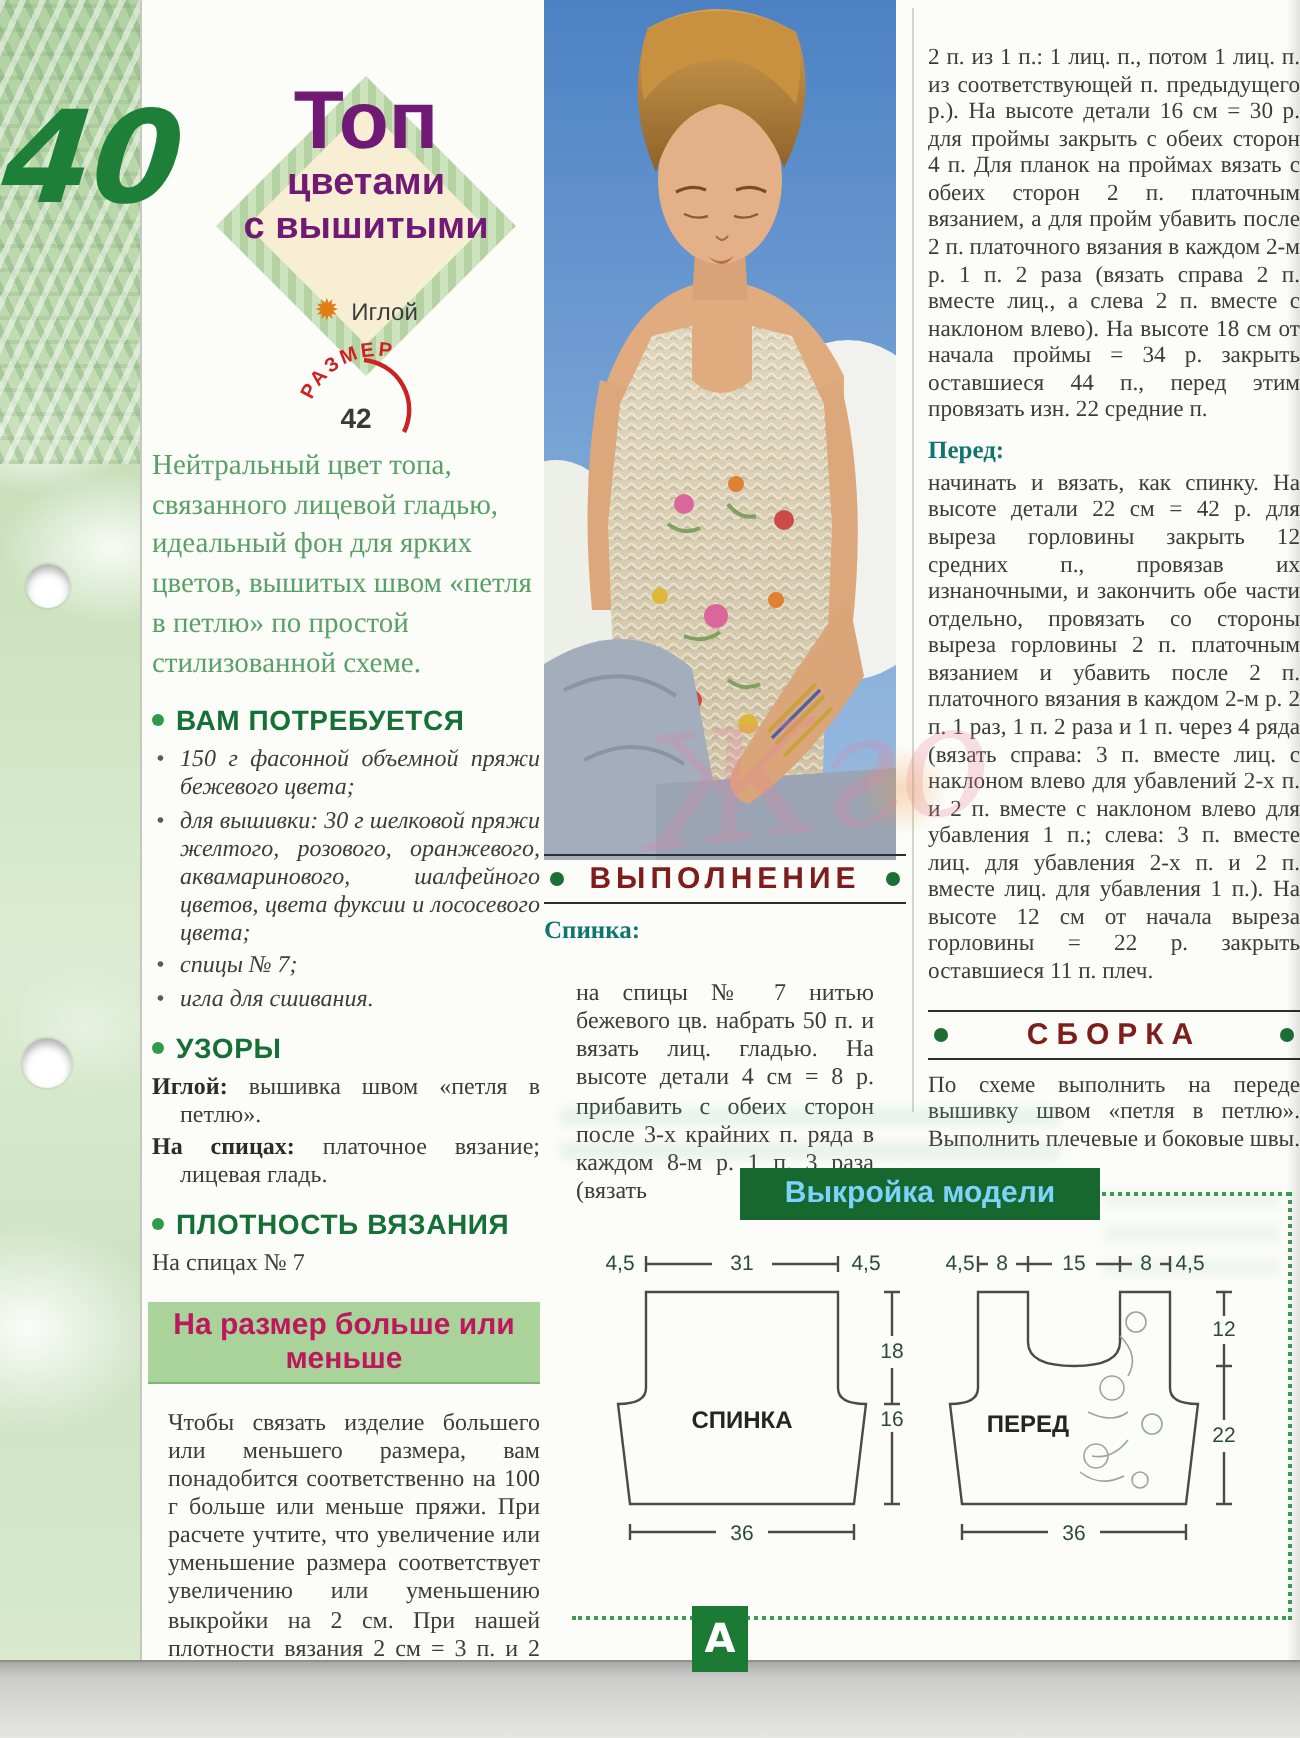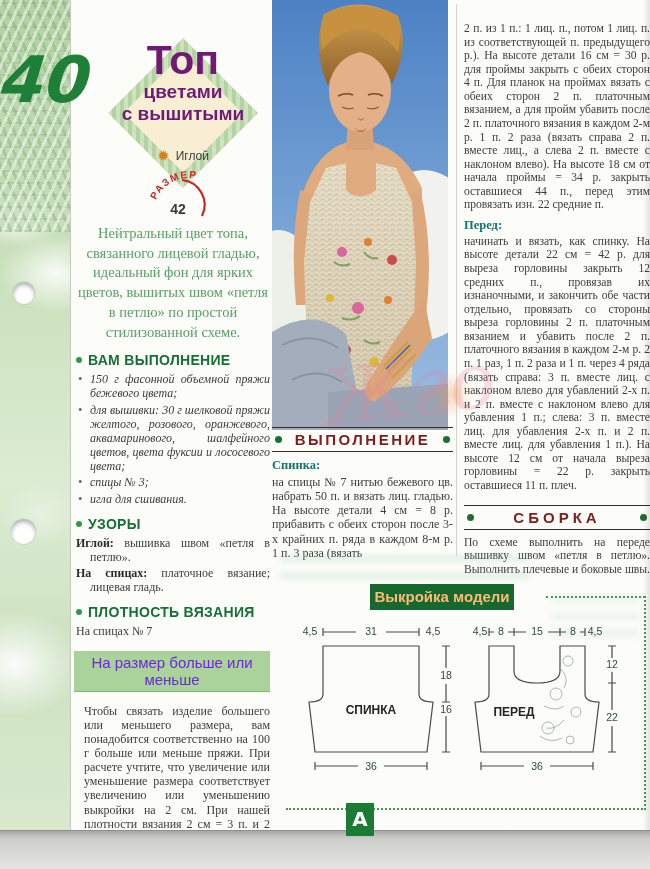--- a/index.html
+++ b/index.html
@@ -34,34 +34,34 @@
   .badge-title{position:absolute;left:0;top:14px;width:170px;text-align:center;z-index:3;
     color:#701a75;font-family:"Liberation Sans",sans-serif;font-weight:700;}
   .bt1{font-size:41px;line-height:1.0;}
   .bt2{font-size:19px;line-height:1.15;}
   .badge-diff{position:absolute;left:0;top:122px;width:170px;display:flex;justify-content:center;
     align-items:center;gap:6px;z-index:3;font-family:"Liberation Sans",sans-serif;font-size:12px;color:#3c3c3c;}
   .sun{color:#e07d16;font-size:15px;line-height:1;}
   .badge-size{position:absolute;left:48px;top:138px;z-index:3;}
   
   .lcol{position:absolute;left:76px;top:224px;width:194px;}
-  .intro{color:#57a066;font-size:14.5px;line-height:1.36;text-align:center;margin:0 0 10px 0;}
+  .intro{color:#57a066;font-size:14.5px;line-height:1.36;text-align:left;margin:0 0 10px 0;}
   .h-green{display:flex;align-items:center;gap:6px;font-family:"Liberation Sans",sans-serif;
     font-weight:700;font-size:14px;color:#156f36;letter-spacing:.3px;margin:10px 0 4px 0;}
   .b-dot{width:6px;height:6px;border-radius:50%;background:#2f9b49;flex:0 0 auto;}
   .body-t{font-size:12px;line-height:1.18;text-align:justify;color:#3c3c3c;}
   ul.mat{margin:0;padding:0;list-style:none;font-style:italic;}
   ul.mat li{position:relative;padding-left:14px;margin:0 0 2px 0;}
   ul.mat li::before{content:"•";position:absolute;left:2px;color:#5a5a5a;}
   .plabel{font-weight:700;color:#2b2b2b;}
   .pline{margin:0 0 2px 0;padding-left:14px;text-indent:-14px;}
   .gline{margin:0;}
   .gline2{margin:0;padding-left:14px;}
   .resize-bar{margin:12px 0 6px -2px;background:#a9d39b;border-bottom:1px solid #7fb873;
-    color:#6d28d9;font-family:"Liberation Sans",sans-serif;font-weight:400;font-size:15px;
+    color:#be185d;font-family:"Liberation Sans",sans-serif;font-weight:700;font-size:15px;
     text-align:center;padding:3px 2px;}
   .resize-text{padding-left:8px;}
   
   .photo{position:absolute;left:272px;top:0;width:176px;height:430px;overflow:hidden;}
   
   .exec{position:absolute;left:272px;top:427px;width:181px;}
   .rule-head{display:flex;align-items:center;justify-content:space-between;
     border-top:1.5px solid #2e2e2e;border-bottom:1.5px solid #2e2e2e;padding:3px 3px;margin-bottom:6px;}
   .rh-dot{width:7px;height:7px;border-radius:50%;background:#1c6e34;flex:0 0 auto;}
   .rh-text{font-family:"Liberation Sans",sans-serif;font-weight:700;color:#7f1d1d;
@@ -76,22 +76,22 @@
   .watermark{position:absolute;left:322px;top:344px;z-index:6;transform:rotate(-7deg);
     font-family:"DejaVu Serif",serif;font-style:italic;font-size:78px;
     color:rgba(232,126,162,.25);pointer-events:none;}
   .wm-dot{position:absolute;left:428px;top:372px;width:46px;height:46px;border-radius:50%;
     background:radial-gradient(circle, rgba(238,150,70,.35), rgba(238,150,70,0) 70%);z-index:6;}
   .ghost{position:absolute;filter:blur(2px);opacity:.5;
     background:repeating-linear-gradient(0deg, rgba(120,190,140,.28) 0 9px, rgba(0,0,0,0) 9px 17px);}
   .g1{left:280px;top:548px;width:250px;height:32px;}
   .g2{left:552px;top:588px;width:88px;height:50px;opacity:.35;}
   
-  .pattern-bar{position:absolute;left:370px;top:584px;width:144px;height:26px;background:#17682f;
-    color:#fdba74;font-family:"Liberation Sans",sans-serif;font-weight:700;font-size:15px;
+  .pattern-bar{position:absolute;left:370px;top:584px;width:180px;height:26px;background:#17682f;
+    color:#7dd3fc;font-family:"Liberation Sans",sans-serif;font-weight:700;font-size:15px;
     text-align:center;line-height:26px;z-index:4;}
   .dot-h{position:absolute;left:546px;top:596px;width:99px;border-top:2px dotted #3f9a55;}
   .dot-v{position:absolute;left:644px;top:596px;height:214px;border-left:2px dotted #3f9a55;}
   .dot-b{position:absolute;left:286px;top:808px;width:360px;border-top:2px dotted #3f9a55;}
   .schem{position:absolute;z-index:3;}
   .schem-back{left:286px;top:616px;}
   .schem-front{left:452px;top:616px;}
   
   .marker-a{position:absolute;left:346px;top:803px;width:28px;height:33px;background:#1b7a34;
     color:#fff;font-family:"DejaVu Sans",sans-serif;font-weight:700;font-size:20px;
@@ -141,26 +141,26 @@
         <text x="32" y="50" font-size="14" font-weight="bold" fill="#3a3a3a" text-anchor="middle">42</text>
       </svg>
     </div>
   </div>
 
   <div class="lcol">
     <p class="intro">Нейтральный цвет топа, связанного лицевой гладью, идеальный фон для ярких цветов, вышитых швом «петля в петлю» по простой стилизованной схеме.</p>
 
     <div class="h-green">
       <span class="b-dot"></span>
-      <span>ВАМ ВЫПОЛНЕНИЕ</span>
+      <span>ВАМ ПОТРЕБУЕТСЯ</span>
     </div>
     <ul class="mat body-t">
       <li>150 г фасонной объемной пряжи бежевого цвета;</li>
       <li>для вышивки: 30 г шелковой пряжи желтого, розового, оранжевого, аквамаринового, шалфейного цветов, цвета фуксии и лососевого цвета;</li>
-      <li>спицы № 3;</li>
+      <li>спицы № 7;</li>
       <li>игла для сшивания.</li>
     </ul>
 
     <div class="h-green">
       <span class="b-dot"></span>
       <span>УЗОРЫ</span>
     </div>
     <p class="body-t pline">
       <span class="plabel">Иглой:</span>
       <span>вышивка швом «петля в петлю».</span>
@@ -251,21 +251,21 @@
 
   <div class="colrule"></div>
 
   <div class="exec">
     <div class="rule-head">
       <span class="rh-dot"></span>
       <span class="rh-text">ВЫПОЛНЕНИЕ</span>
       <span class="rh-dot"></span>
     </div>
     <div class="sub-label">Спинка:</div>
-    <p class="body-t" style="margin:0;">на спицы № 7 нитью бежевого цв. набрать 50 п. и вязать лиц. гладью. На высоте детали 4 см = 8 р. прибавить с обеих сторон после 3-х крайних п. ряда в каждом 8-м р. 1 п. 3 раза (вязать</p>
+    <p class="body-t" style="margin:16px;">на спицы № 7 нитью бежевого цв. набрать 50 п. и вязать лиц. гладью. На высоте детали 4 см = 8 р. прибавить с обеих сторон после 3-х крайних п. ряда в каждом 8-м р. 1 п. 3 раза (вязать</p>
   </div>
 
   <div class="rcol">
     <p class="body-t" style="margin:0;">2 п. из 1 п.: 1 лиц. п., потом 1 лиц. п. из соответствующей п. предыдущего р.). На высоте детали 16 см = 30 р. для проймы закрыть с обеих сторон 4 п. Для планок на проймах вязать с обеих сторон 2 п. платочным вязанием, а для пройм убавить после 2 п. платочного вязания в каждом 2-м р. 1 п. 2 раза (вязать справа 2 п. вместе лиц., а слева 2 п. вместе с наклоном влево). На высоте 18 см от начала проймы = 34 р. закрыть оставшиеся 44 п., перед этим провязать изн. 22 средние п.</p>
     <div class="sub-label" style="margin-top:6px;">Перед:</div>
     <p class="body-t" style="margin:0;">начинать и вязать, как спинку. На высоте детали 22 см = 42 р. для выреза горловины закрыть 12 средних п., провязав их изнаночными, и закончить обе части отдельно, провязать со стороны выреза горловины 2 п. платочным вязанием и убавить после 2 п. платочного вязания в каждом 2-м р. 2 п. 1 раз, 1 п. 2 раза и 1 п. через 4 ряда (вязать справа: 3 п. вместе лиц. с наклоном влево для убавлений 2-х п. и 2 п. вместе с наклоном влево для убавления 1 п.; слева: 3 п. вместе лиц. для убавления 2-х п. и 2 п. вместе лиц. для убавления 1 п.). На высоте 12 см от начала выреза горловины = 22 р. закрыть оставшиеся 11 п. плеч.</p>
     <div class="rule-head assembly-head">
       <span class="rh-dot"></span>
       <span class="rh-text" style="letter-spacing:4px;">СБОРКА</span>
       <span class="rh-dot"></span>

